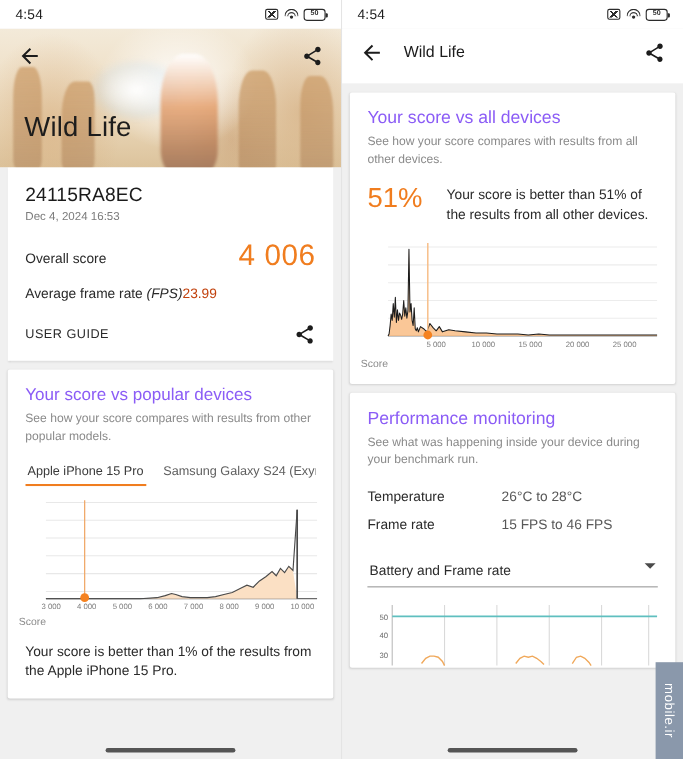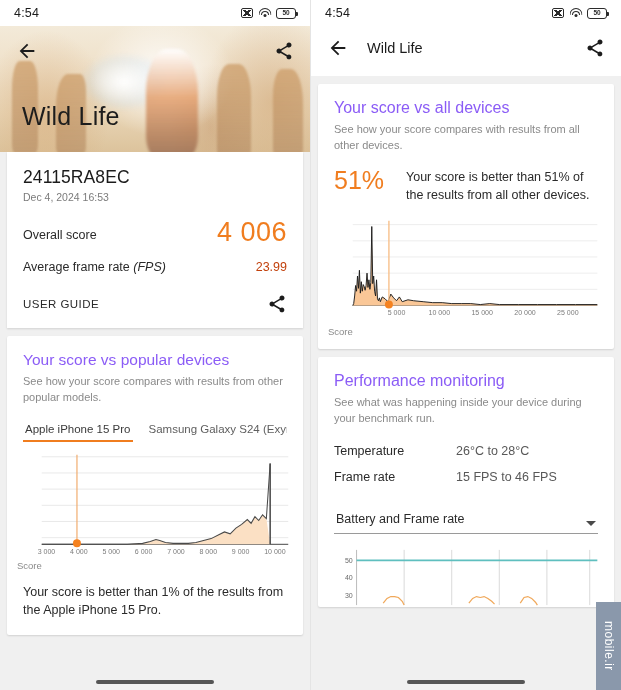--- a/index.html
+++ b/index.html
@@ -100,21 +100,21 @@
   .dev-date { font-size: 10.5px; color: #7b7b7b; margin-top: 3px; }
 
   .score-row {
     display: flex; align-items: flex-end; justify-content: space-between;
     margin-top: 16px;
   }
   .score-label { font-size: 12.5px; color: #2a2a2a; padding-bottom: 4px; }
   .score-value { font-size: 27px; color: #f07d1f; font-weight: 400; letter-spacing: .5px; line-height: 1; }
 
   .fps-row {
-    display: flex; align-items: baseline; justify-content: space-between;
+    display: flex; align-items: baseline; justify-content: flex-start;
     margin-top: 14px;
   }
   .fps-label { font-size: 12.5px; color: #2a2a2a; }
   .fps-label em { font-style: italic; }
   .fps-value { font-size: 12.5px; color: #c2410c; }
 
   .guide-row {
     display: flex; align-items: center; justify-content: space-between;
     margin-top: 20px;
   }
@@ -150,21 +150,21 @@
   .pct-big { font-size: 25px; color: #f07d1f; line-height: 1.05; min-width: 56px; }
   .pct-text { font-size: 12.5px; color: #2a2a2a; line-height: 1.42; padding-top: 2px; }
 
   .perf-table { margin-top: 18px; }
   .perf-row { display: flex; margin-bottom: 12px; }
   .perf-key { width: 122px; font-size: 12.5px; color: #2a2a2a; }
   .perf-val { font-size: 12.5px; color: #585858; }
 
   .select-box {
     margin: 6px 16px 0 16px; border-bottom: 1px solid #9a9a9a;
-    display: flex; align-items: flex-end; justify-content: space-between;
+    display: flex; align-items: flex-start; justify-content: space-between;
     padding: 6px 2px 7px 2px; cursor: pointer;
   }
   .select-label { font-size: 12.5px; color: #2a2a2a; }
   .caret { width: 0; height: 0; border-left: 5px solid transparent; border-right: 5px solid transparent; border-top: 5px solid #4a4a4a; }
 
   .topgap { height: 8px; background: #f0f0f0; }
 
   .homebar {
     position: absolute; bottom: 6px; left: 50%; transform: translateX(-50%);
     width: 118px; height: 4px; background: #555555; border-radius: 3px;

